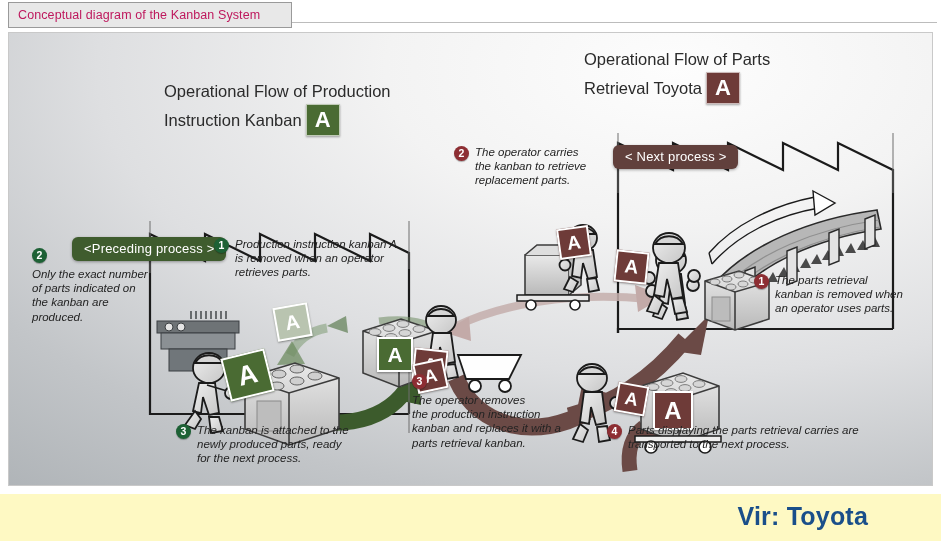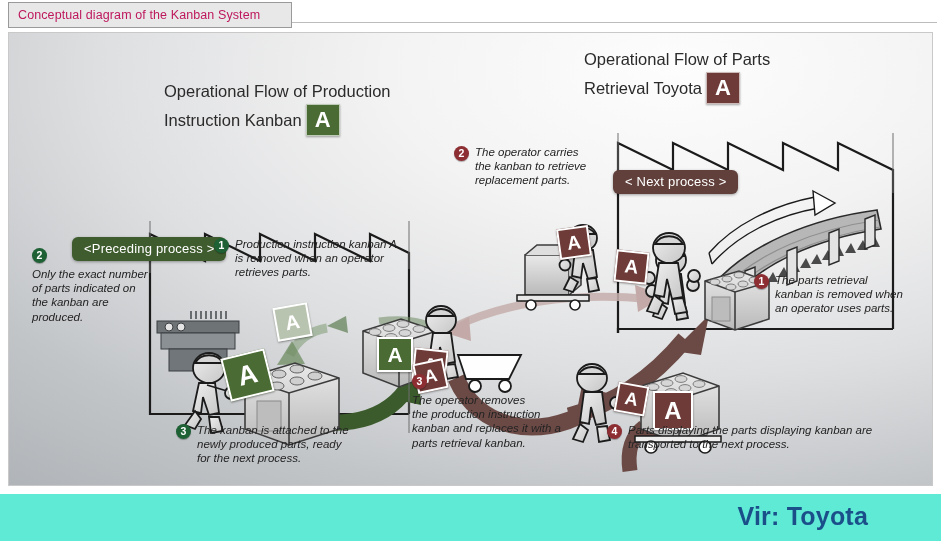--- a/index.html
+++ b/index.html
@@ -80,21 +80,21 @@
     position:absolute;display:flex;align-items:center;justify-content:center;
     color:#fff;font-weight:bold;border:2px solid #fff;
     box-shadow:0 1px 2px rgba(0,0,0,.4);
   }
   .card-green{background:#4a6b33;}
   .card-maroon{background:#6e3b38;}
   .card-ghost{background:#b9c4b0;}
 
   
   .footer{
-    position:absolute;left:0;top:494px;width:941px;height:47px;background:#5eead4;
+    position:absolute;left:0;top:494px;width:941px;height:47px;background:#fef9c3;
   }
   .footer-text{
     position:absolute;right:73px;top:8px;
     color:#1a4f8a;font-size:25px;font-weight:bold;letter-spacing:.2px;
   }
 </style>
 </head>
 <body>
 
 <div class="page">
@@ -372,21 +372,21 @@
 
       <div class="flow-head right">
         <div>Operational Flow of Parts</div>
         <div class="head-l2">
           <span>Retrieval Toyota</span>
           <span class="kanban-chip chip-maroon">A</span>
         </div>
       </div>
 
       <div class="pill pill-green" style="left:63px;top:204px;">&lt;Preceding process &gt;</div>
-      <div class="pill pill-maroon" style="left:604px;top:112px;margin-top:25px;">&lt; Next  process &gt;</div>
+      <div class="pill pill-maroon" style="left:604px;top:112px;">&lt; Next  process &gt;</div>
 
       <div class="note stacked" style="left:23px;top:214px;width:125px;">
         <div class="num num-green">2</div>
         <div class="txt">Only the exact number
 of parts indicated on
 the kanban are
 produced.</div>
       </div>
 
       <div class="note" style="left:205px;top:204px;width:190px;">
@@ -420,21 +420,21 @@
 
       <div class="note" style="left:745px;top:240px;width:150px;">
         <div class="num num-maroon">1</div>
         <div class="txt">The parts retrieval
 kanban is removed when
 an operator uses parts.</div>
       </div>
 
       <div class="note" style="left:598px;top:390px;width:290px;">
         <div class="num num-maroon">4</div>
-        <div class="txt">Parts displaying the parts displaying kanban are
+        <div class="txt">Parts displaying the parts retrieval carries are
 transported to the next  process.</div>
       </div>
 
     </div>
   </div>
 
   <div class="footer">
     <div class="footer-text">Vir: Toyota</div>
   </div>
 

